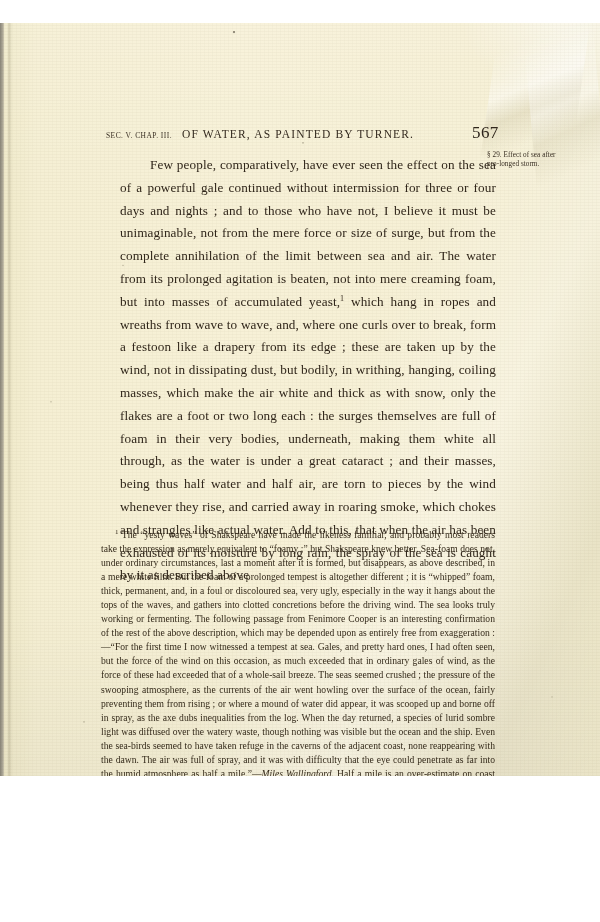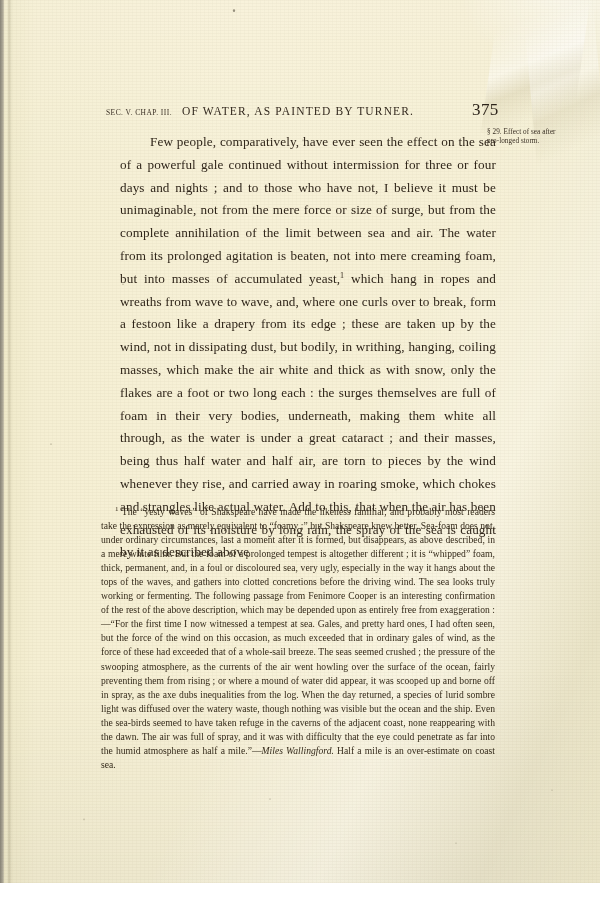--- a/index.html
+++ b/index.html
@@ -9,33 +9,34 @@
     background: #ffffff;
   }
   body {
     font-family: "Liberation Serif", serif;
   }
 
   
   .scan {
     position: relative;
     width: 600px;
-    height: 883px;
+    height: 753px;
     overflow: hidden;
     background: #f6f0d4;
     background-image:
       
       radial-gradient(ellipse 150px 120px at 565px -10px, rgba(255,255,255,0.55) 0%, rgba(255,255,255,0.0) 70%),
       
       linear-gradient(115deg, rgba(0,0,0,0.0) 55%, rgba(255,255,255,0.30) 72%, rgba(0,0,0,0.04) 88%, rgba(0,0,0,0.0) 100%),
       
       linear-gradient(180deg, rgba(255,255,255,0.10) 0%, rgba(0,0,0,0.0) 25%, rgba(0,0,0,0.0) 75%, rgba(0,0,0,0.035) 100%),
       
       linear-gradient(90deg, #efe9c9 0%, #f5efd3 6%, #f7f1d7 40%, #f6f0d5 80%, #f2ecce 100%);
     color: #2a2219;
+    margin-top: 23px;
   }
 
   
   .gutter-dark {
     position: absolute;
     left: 0; top: 0;
     width: 4px; height: 100%;
     background: linear-gradient(90deg, #77736b 0%, #9c9789 60%, #c9c4ae 100%);
     opacity: 0.85;
   }
@@ -205,21 +206,21 @@
   <div class="curl-fold-a"></div>
   <div class="curl-fold-b"></div>
 
   <div class="content">
 
     <div class="running-head">
       <span class="rh-sec">SEC. V. CHAP. III.</span>
       <span class="rh-title">OF WATER, AS PAINTED BY TURNER.</span>
     </div>
 
-    <div class="page-number">375</div>
+    <div class="page-number">567</div>
 
     <div class="side-note">§ 29. Effect of sea after pro‑longed storm.</div>
 
     <div class="body-text">
       <p><span>Few people, comparatively, have ever seen the effect on the sea of a powerful gale continued without intermission for three or four days and nights ; and to those who have not, I believe it must be unimaginable, not from the mere force or size of surge, but from the complete annihilation of the limit between sea and air.   The water from its prolonged agitation is beaten, not into mere creaming foam, but into masses of accumulated yeast,</span><sup class="fn-ref">1</sup><span> which hang in ropes and wreaths from wave to wave, and, where one curls over to break, form a festoon like a drapery from its edge ; these are taken up by the wind, not in dissipating dust, but bodily, in writhing, hanging, coiling masses, which make the air white and thick as with snow, only the flakes are a foot or two long each : the surges themselves are full of foam in their very bodies, underneath, making them white all through, as the water is under a great cataract ; and their masses, being thus half water and half air, are torn to pieces by the wind whenever they rise, and carried away in roaring smoke, which chokes and strangles like actual water.   Add to this, that when the air has been exhausted of its moisture by long rain, the spray of the sea is caught by it as described above</span></p>
     </div>
 
     <div class="footnote">
       <p><sup class="fn-marker">1</sup><span> The “yesty waves” of Shakspeare have made the likeness familiar, and probably most readers take the expression as merely equivalent to “foamy ;” but Shakspeare knew better.   Sea-foam does not, under ordinary circumstances, last a moment after it is formed, but disappears, as above described, in a mere white film.   But the foam of a prolonged tempest is altogether different ; it is “whipped” foam, thick, permanent, and, in a foul or discoloured sea, very ugly, especially in the way it hangs about the tops of the waves, and gathers into clotted concretions before the driving wind.   The sea looks truly working or fermenting.   The following passage from Fenimore Cooper is an interesting confirmation of the rest of the above description, which may be depended upon as entirely free from exaggeration :—“For the first time I now witnessed a tempest at sea.   Gales, and pretty hard ones, I had often seen, but the force of the wind on this occasion, as much exceeded that in ordinary gales of wind, as the force of these had exceeded that of a whole-sail breeze.   The seas seemed crushed ; the pressure of the swooping atmosphere, as the currents of the air went howling over the surface of the ocean, fairly preventing them from rising ; or where a mound of water did appear, it was scooped up and borne off in spray, as the axe dubs inequalities from the log.   When the day returned, a species of lurid sombre light was diffused over the watery waste, though nothing was visible but the ocean and the ship.   Even the sea-birds seemed to have taken refuge in the caverns of the adjacent coast, none reappearing with the dawn.   The air was full of spray, and it was with difficulty that the eye could penetrate as far into the humid atmosphere as half a mile.”—</span><span class="fn-cite">Miles Wallingford.</span><span>   Half a mile is an over-estimate on coast sea.</span></p>
     </div>

